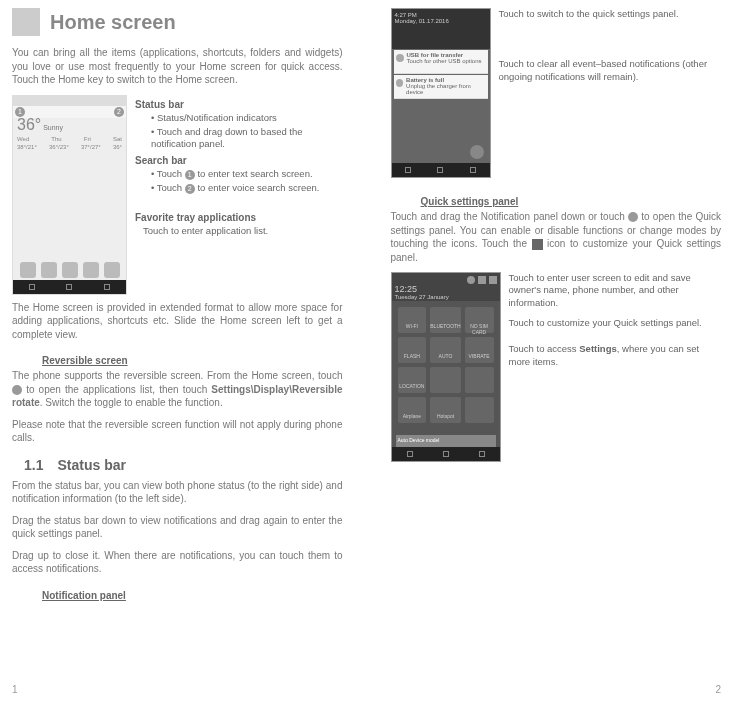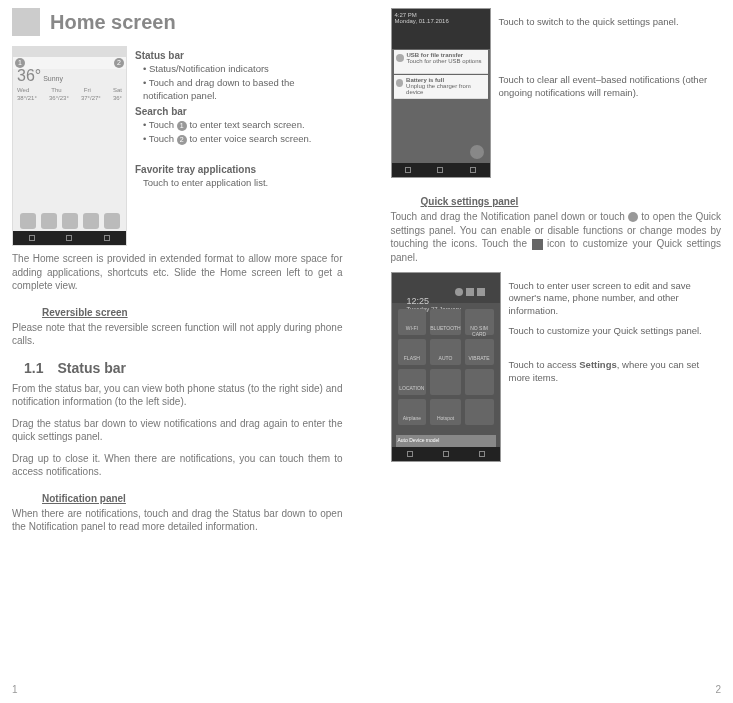--- a/index.html
+++ b/index.html
@@ -19,34 +19,34 @@
   h1.main { font-size: 20px; font-weight:bold; color:#888; }
   p.body { text-align: justify; margin-bottom:8px; line-height:1.35; color:#777; font-size:10px;}
   .sub { font-weight:bold; font-size:10px; color:#666; margin:14px 0 3px; text-decoration:underline;padding-left:30px;}
   .sub-nou { font-weight:bold; font-size:10px; color:#666; margin:4px 0 2px;}
   h2.sec { font-size:14px; font-weight:bold; color:#666; margin:12px 12px 6px; }
   .flexrow { display:flex; gap:8px; margin-bottom:6px;}
   .phone { width:115px; height:200px; background:#eee; border:1px solid #ddd; flex-shrink:0; position:relative; overflow:hidden;}
   .phone-sm { width:100px; height:170px; background:#666; border:1px solid #999; flex-shrink:0; position:relative;}
   .phone-qs { width:110px; height:190px; background:#555; border:1px solid #999; flex-shrink:0; position:relative;}
   ul.bul { list-style:none; padding-left:8px; }
-  ul.bul li { margin:2px 0; line-height:1.3; font-size:9.5px;}
+  ul.bul li { margin:2px 8px; line-height:1.3; font-size:9.5px;}
   ul.bul li::before { content:"• "; }
-  .annot { font-size:9.5px; line-height:1.3; margin-bottom:8px;margin-top:8px;}
+  .annot { font-size:9.5px; line-height:1.3; margin-bottom:8px;}
   .page-num { position:absolute; bottom:8px; font-size:10px; color:#999;}
   .pn-left { left:12px; }
   .pn-right { right:12px; }
   .icon-circ { display:inline-block; width:10px; height:10px; border-radius:50%; background:#999; vertical-align:middle; font-size:7px; color:#fff; text-align:center; line-height:10px;}
   .icon-sq { display:inline-block; width:11px; height:11px; background:#666; vertical-align:middle;}
   .notif-top { height:40px; background:#333; }
   .notif-item { height:24px; background:#f5f5f5; border-bottom:1px solid #ddd; margin:1px 2px; font-size:6px; padding:2px; display:flex; gap:3px;}
   .notif-item .dot{ width:8px;height:8px;border-radius:50%;background:#aaa;margin-top:2px;}
   .phone-nav { position:absolute; bottom:0; left:0; right:0; height:14px; background:#222; display:flex; justify-content:space-around; align-items:center;}
   .phone-nav span{ width:6px;height:6px; border:1px solid #888;}
-  .qs-top{ height:28px; background:#444; padding:15px; color:#ccc; font-size:6px;}
+  .qs-top{ height:28px; background:#444; padding:3px; color:#ccc; font-size:6px;}
   .qs-grid { display:grid; grid-template-columns:repeat(3,1fr); gap:4px; padding:6px;}
   .qs-tile { background:#666; height:26px; border-radius:2px; font-size:5px; color:#ccc; text-align:center; padding-top:16px;}
   .qs-bot { position:absolute; bottom:12px; left:4px; right:4px; height:14px; background:#888; font-size:5px; color:#fff; padding:2px;}
   .home-widget { position:absolute; top:20px; left:4px; right:4px; font-size:7px; color:#777;}
   .home-temp{ font-size:16px; color:#888;}
   .home-days{ display:flex; justify-content:space-between; font-size:6px; margin-top:2px; color:#888;}
   .home-dock{ position:absolute; bottom:16px; left:4px; right:4px; display:flex; justify-content:space-around;}
   .home-dock span{ width:16px;height:16px;background:#bbb;border-radius:3px;}
   .r-annot-block{ display:flex; gap:8px; align-items:flex-start; margin-bottom:18px;}
   .r-annot-lines{ flex:1; font-size:9.5px; line-height:1.3;}
@@ -55,20 +55,21 @@
 </head>
 <body>
 
 <div class="columns">
 
   <div class="col">
     <div class="title-row">
       <div class="title-deco"></div>
       <h1 class="main">Home screen</h1>
     </div>
+    <p class="body">You can bring all the items (applications, shortcuts, folders and widgets) you love or use most frequently to your Home screen for quick access. Touch the Home key to switch to the Home screen.</p>
 
     <div class="flexrow">
       <div class="phone">
         <div style="height:10px;background:#ddd;"></div>
         <div style="height:12px;background:#f5f5f5;display:flex;align-items:center;padding:0 2px;">
           <span class="badge">1</span>
           <span style="flex:1"></span>
           <span class="badge">2</span>
         </div>
         <div class="home-widget">
@@ -112,28 +113,28 @@
           <li><span>Touch </span><span class="badge">2</span><span> to enter voice search screen.</span></li>
         </ul>
         <div style="height:12px"></div>
         <div class="sub-nou">Favorite tray applications</div>
         <div style="padding-left:8px;font-size:9.5px;">Touch to enter application list.</div>
       </div>
     </div>
 
     <p class="body">The Home screen is provided in extended format to allow more space for adding applications, shortcuts etc. Slide the Home screen left to get a complete view.</p>
     <div class="sub">Reversible screen</div>
+    <p class="body">The phone supports the reversible screen. From the Home screen, touch <span class="icon-circ"></span> to open the applications list, then touch <b>Settings\Display\Reversible rotate</b>. Switch the toggle to enable the function.</p>
     <p class="body">Please note that the reversible screen function will not apply during phone calls.</p>
 
     <h2 class="sec">1.1 Status bar</h2>
     <p class="body">From the status bar, you can view both phone status (to the right side) and notification information (to the left side).</p>
     <p class="body">Drag the status bar down to view notifications and drag again to enter the quick settings panel.</p>
     <p class="body">Drag up to close it. When there are notifications, you can touch them to access notifications.</p>
     <div class="sub">Notification panel</div>
-    <p class="body">When there are notifications, touch and drag the Status bar down to open the Notification panel to read more detailed information.</p>
   </div>
 
   <div class="col">
     <div class="r-annot-block">
       <div class="phone-sm">
         <div class="notif-top">
           <div style="padding:3px;color:#ccc;font-size:6px;">
             <span>4:27 PM</span><br>
             <span>Monday, 01.17.2016</span>
           </div>

